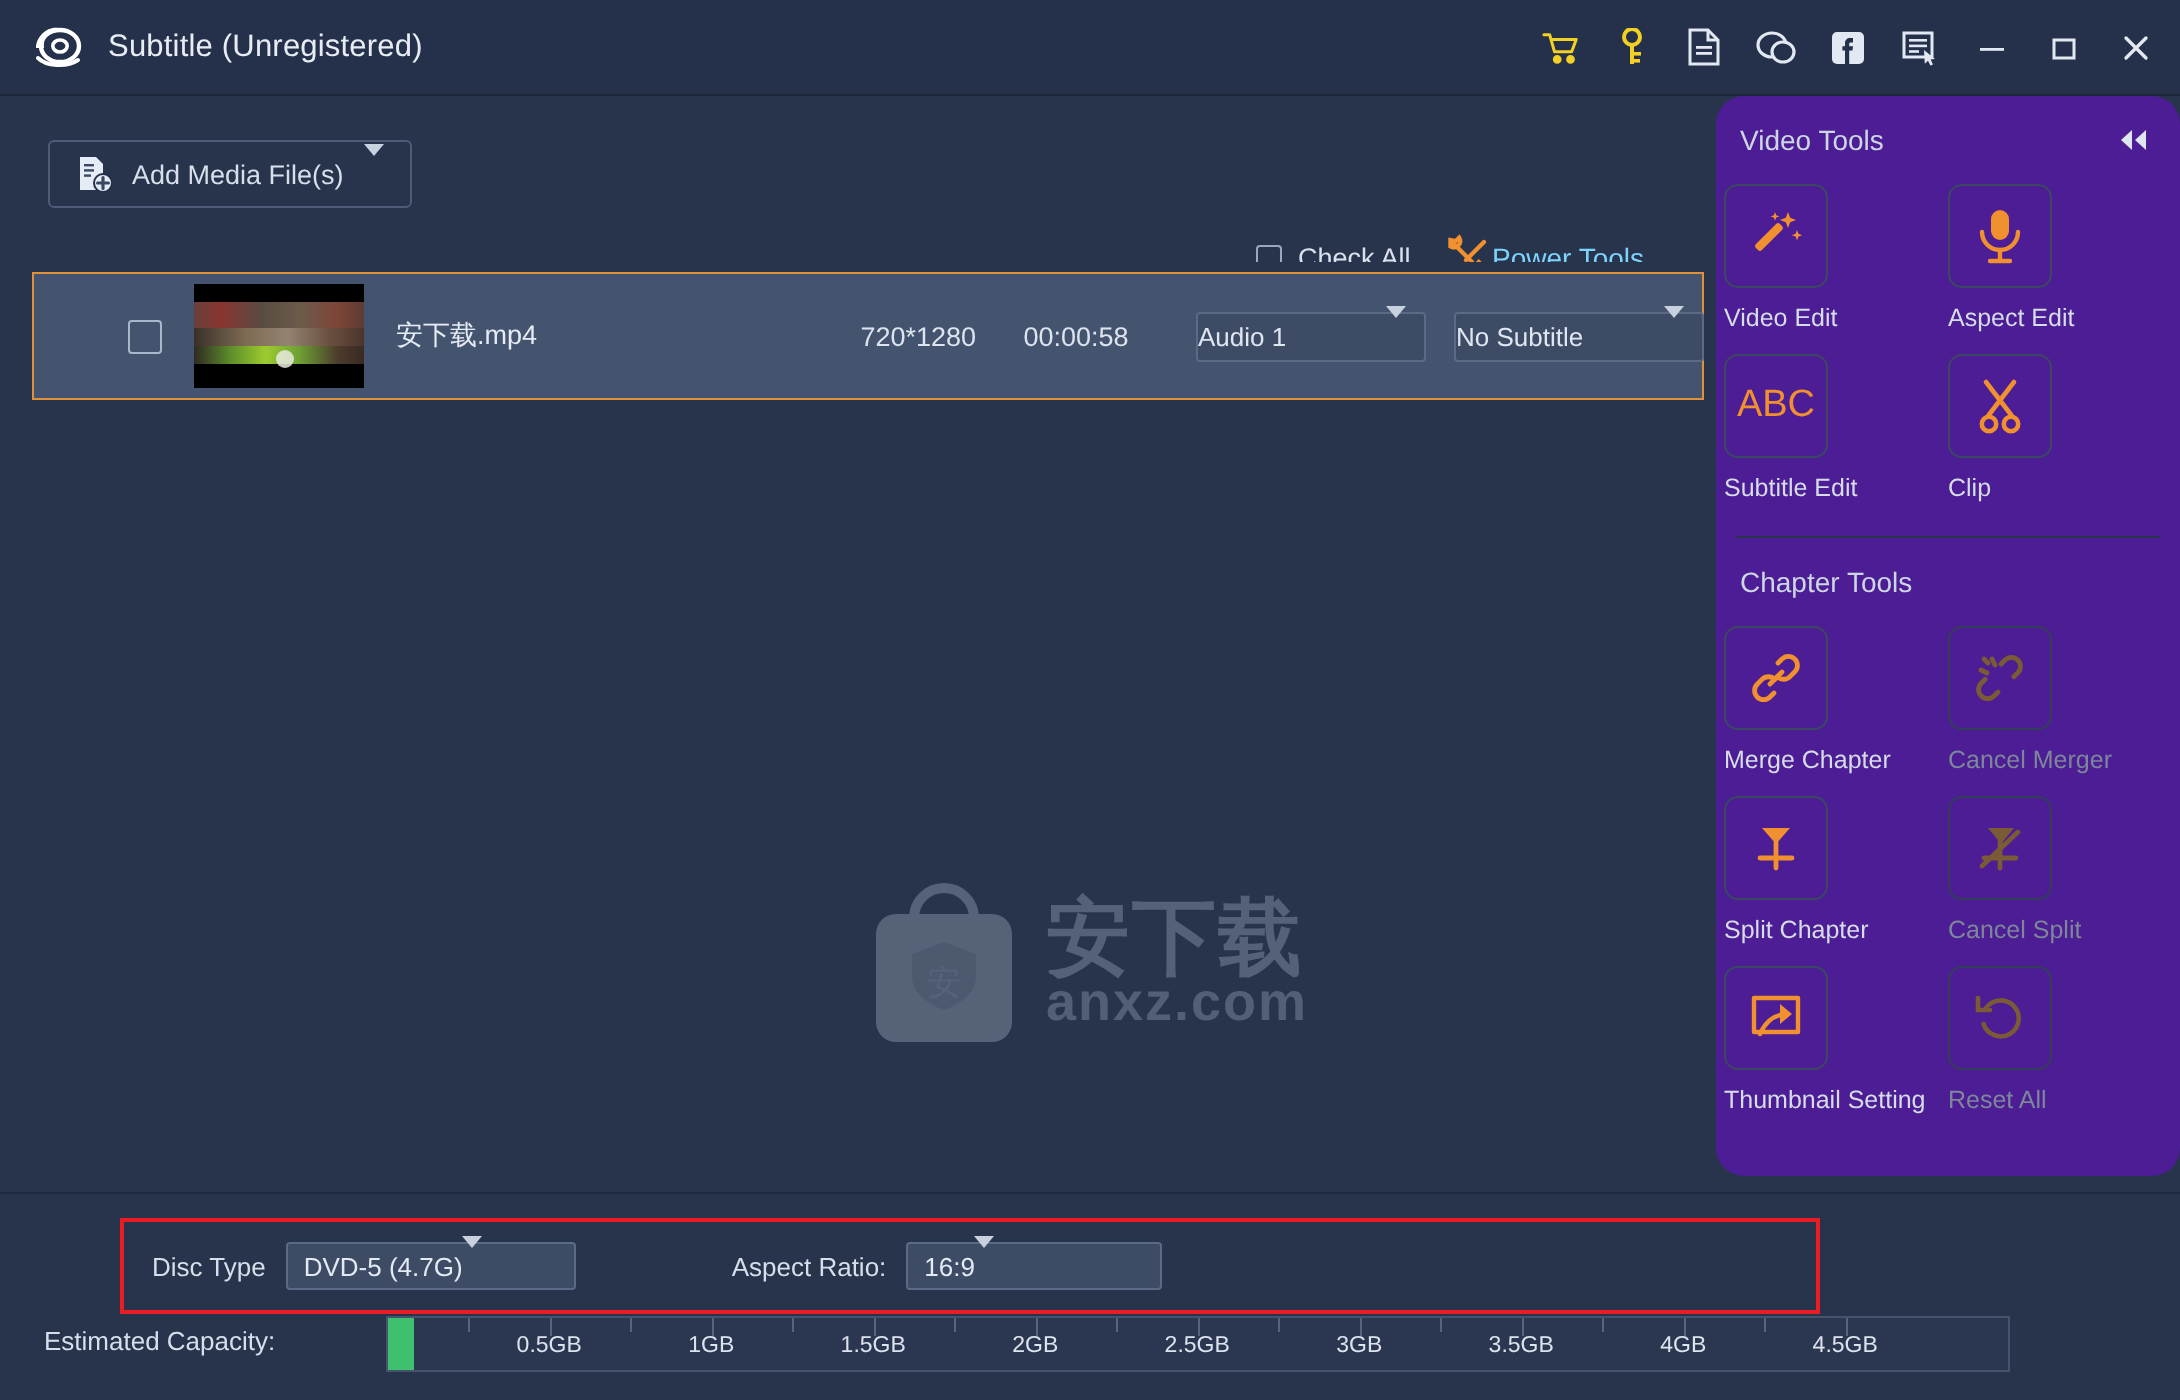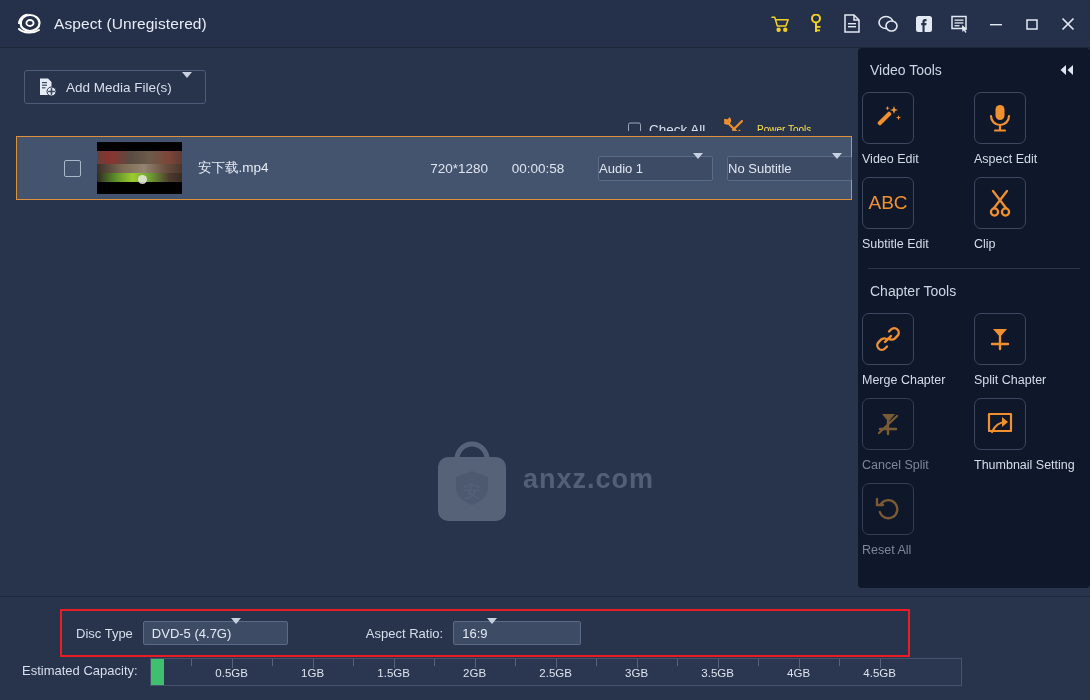--- a/index.html
+++ b/index.html
@@ -74,21 +74,21 @@
     border: 1px solid #9aa7bc; border-radius: 2px;
     background: transparent;
   }
   .check-all .ca-label { margin-left: 8px; color: #d9e1ee; font-size: 13.5px; }
   .power-tools {
     position: absolute; left: 722px; top: 81px;
     transform: translateY(-50%);
     display: flex; align-items: center; cursor: pointer;
   }
   .power-tools .pt-icon { width: 24px; height: 24px; color: #f0902f; display:flex; }
-  .power-tools .pt-label { margin-left: 11px; color: #fde047; font-size: 10px; }
+  .power-tools .pt-label { color: #7dd3fc; font-size: 14px; }
 
   
   .filelist {
     position: absolute; left: 0; top: 131px;
     width: 858px; height: 465px;
     background: #28344c;
   }
   .file-row {
     position: absolute; left: 16px; top: 5px;
     width: 836px; height: 64px;
@@ -157,22 +157,22 @@
   .wm-logo { width: 78px; height: 88px; position: relative; flex: none; }
   .wm-text { margin-left: 12px; }
   .wm-cn { color: #94a0b4; font-size: 42px; line-height: 44px; letter-spacing: 1px;
            -webkit-text-stroke: 0px; font-weight: bold; }
   .wm-en { color: #8e9bb0; font-size: 27px; line-height: 28px; letter-spacing: 1px; font-weight: bold; margin-top: -4px;}
 
   
   .sidebar {
     position: absolute; left: 858px; top: 48px;
     width: 232px; height: 540px;
-    background: #0f172a;
-    border-radius: 4px;
+    background: #4c1d95;
+    border-radius: 14px;
   }
   .sb-section-head {
     position: relative;
     display: flex; align-items: center;
     padding: 14px 14px 2px 12px;
   }
   .sb-section-title { color: #cdd6e3; font-size: 14px; }
   .sb-collapse { margin-left: auto; color: #dfe6f1; cursor: pointer; display:flex; }
   .sb-grid {
     display: grid; grid-template-columns: 1fr 1fr;
@@ -218,21 +218,21 @@
     border: 1px solid #5b6a86; border-radius: 2px;
     background: #3d4b65;
     display: flex; align-items: center;
     cursor: pointer;
   }
   .set-sel .sel-label { margin-left: 8px; color: #e3eaf4; font-size: 13px; }
 
   .capacity {
     position: absolute; left: 0; top: 60px;
     width: 1090px; height: 40px;
-    display: flex; align-items: flex-start;
+    display: flex; align-items: flex-start; gap: 43px;
   }
   .cap-label { margin-left: 22px; margin-top: 6px; color: #d7dfec; font-size: 13px; flex: none; }
   .cap-bar {
     position: relative;
     margin-left: 12px; margin-top: 1px;
     width: 812px; height: 28px;
     border: 1px solid #46536c;
     background: #2b3750;
     flex: none;
   }
@@ -258,21 +258,21 @@
 
   <div class="titlebar">
     <div class="logo-wrap">
       <svg width="28" height="28" viewBox="0 0 28 28">
         <ellipse cx="15" cy="13" rx="9.5" ry="8" fill="none" stroke="#ffffff" stroke-width="2.2"></ellipse>
         <ellipse cx="15" cy="13" rx="3.6" ry="3" fill="#25314a" stroke="#ffffff" stroke-width="1.8"></ellipse>
         <path d="M3 14 C3 8, 9 3, 14 4 C9 6, 6.5 9, 7 14 Z" fill="#ffffff"></path>
         <path d="M4 19 C8 23, 18 24, 24 20" fill="none" stroke="#ffffff" stroke-width="2" stroke-linecap="round"></path>
       </svg>
     </div>
-    <div class="app-title">Aspect (Unregistered)</div>
+    <div class="app-title">Subtitle (Unregistered)</div>
 
     <div class="titlebar-icons">
       <div class="tb-icon yellow">
         <svg width="19" height="18" viewBox="0 0 20 18" fill="none" stroke="#f2d024" stroke-width="1.6" stroke-linecap="round" stroke-linejoin="round">
           <path d="M1 2h3l2.6 9h9l2.4-6.5H5.2"></path>
           <circle cx="8" cy="15" r="1.5" fill="#f2d024"></circle>
           <circle cx="15" cy="15" r="1.5" fill="#f2d024"></circle>
         </svg>
       </div>
       <div class="tb-icon yellow">
@@ -397,20 +397,21 @@
     <div class="watermark">
       <span class="wm-logo">
         <svg width="78" height="88" viewBox="0 0 78 88">
           <path d="M24 22 a15 15 0 0 1 30 0" fill="none" stroke="#96a2b6" stroke-width="5"></path>
           <rect x="5" y="20" width="68" height="64" rx="10" fill="#96a2b6"></rect>
           <path d="M39 34 l16 6 v11 c0 9-8 14-16 17 -8-3-16-8-16-17 V40z" fill="#7f8ca1"></path>
           <text x="39" y="60" font-size="17" fill="#96a2b6" text-anchor="middle" font-family="DejaVu Sans, sans-serif">安</text>
         </svg>
       </span>
       <span class="wm-text">
+        <span class="wm-cn">安下载</span>
         <span class="wm-en" style="display:block">anxz.com</span>
       </span>
     </div>
   </div>
 
   <div class="sidebar">
 
     <div class="sb-section-head">
       <span class="sb-section-title">Video Tools</span>
       <span class="sb-collapse">
@@ -468,20 +469,30 @@
     <div class="sb-grid">
       <div class="tool-cell">
         <span class="tool-box">
           <svg width="28" height="28" viewBox="0 0 28 28" fill="none" stroke="#f0902f" stroke-width="2.4" stroke-linecap="round">
             <path d="M11 17l6-6"></path>
             <path d="M15 6.5l2-2a4.5 4.5 0 016.4 6.4l-2.4 2.4a4.5 4.5 0 01-6.4 0"></path>
             <path d="M13 21.5l-2 2a4.5 4.5 0 01-6.4-6.4l2.4-2.4a4.5 4.5 0 016.4 0"></path>
           </svg>
         </span>
         <span class="tool-label">Merge Chapter</span>
+      </div>
+      <div class="tool-cell disabled">
+        <span class="tool-box">
+          <svg width="28" height="28" viewBox="0 0 28 28" fill="none" stroke="currentColor" stroke-width="2.4" stroke-linecap="round">
+            <path d="M14.5 7l2-2a4.5 4.5 0 016.4 6.4l-2 2"></path>
+            <path d="M13 21l-2 2a4.5 4.5 0 01-6.4-6.4l2-2"></path>
+            <path d="M10 4.5l1.5 3M4.5 10l3 1.5M6 4.5l2 2"></path>
+          </svg>
+        </span>
+        <span class="tool-label">Cancel Merger</span>
       </div>
       <div class="tool-cell">
         <span class="tool-box">
           <svg width="28" height="28" viewBox="0 0 28 28" stroke="#f0902f" stroke-width="2.4" stroke-linecap="round" fill="none">
             <path d="M7 4h14l-7 8z" fill="#f0902f" stroke="none"></path>
             <path d="M14 11v13M6 19h16"></path>
           </svg>
         </span>
         <span class="tool-label">Split Chapter</span>
       </div>

